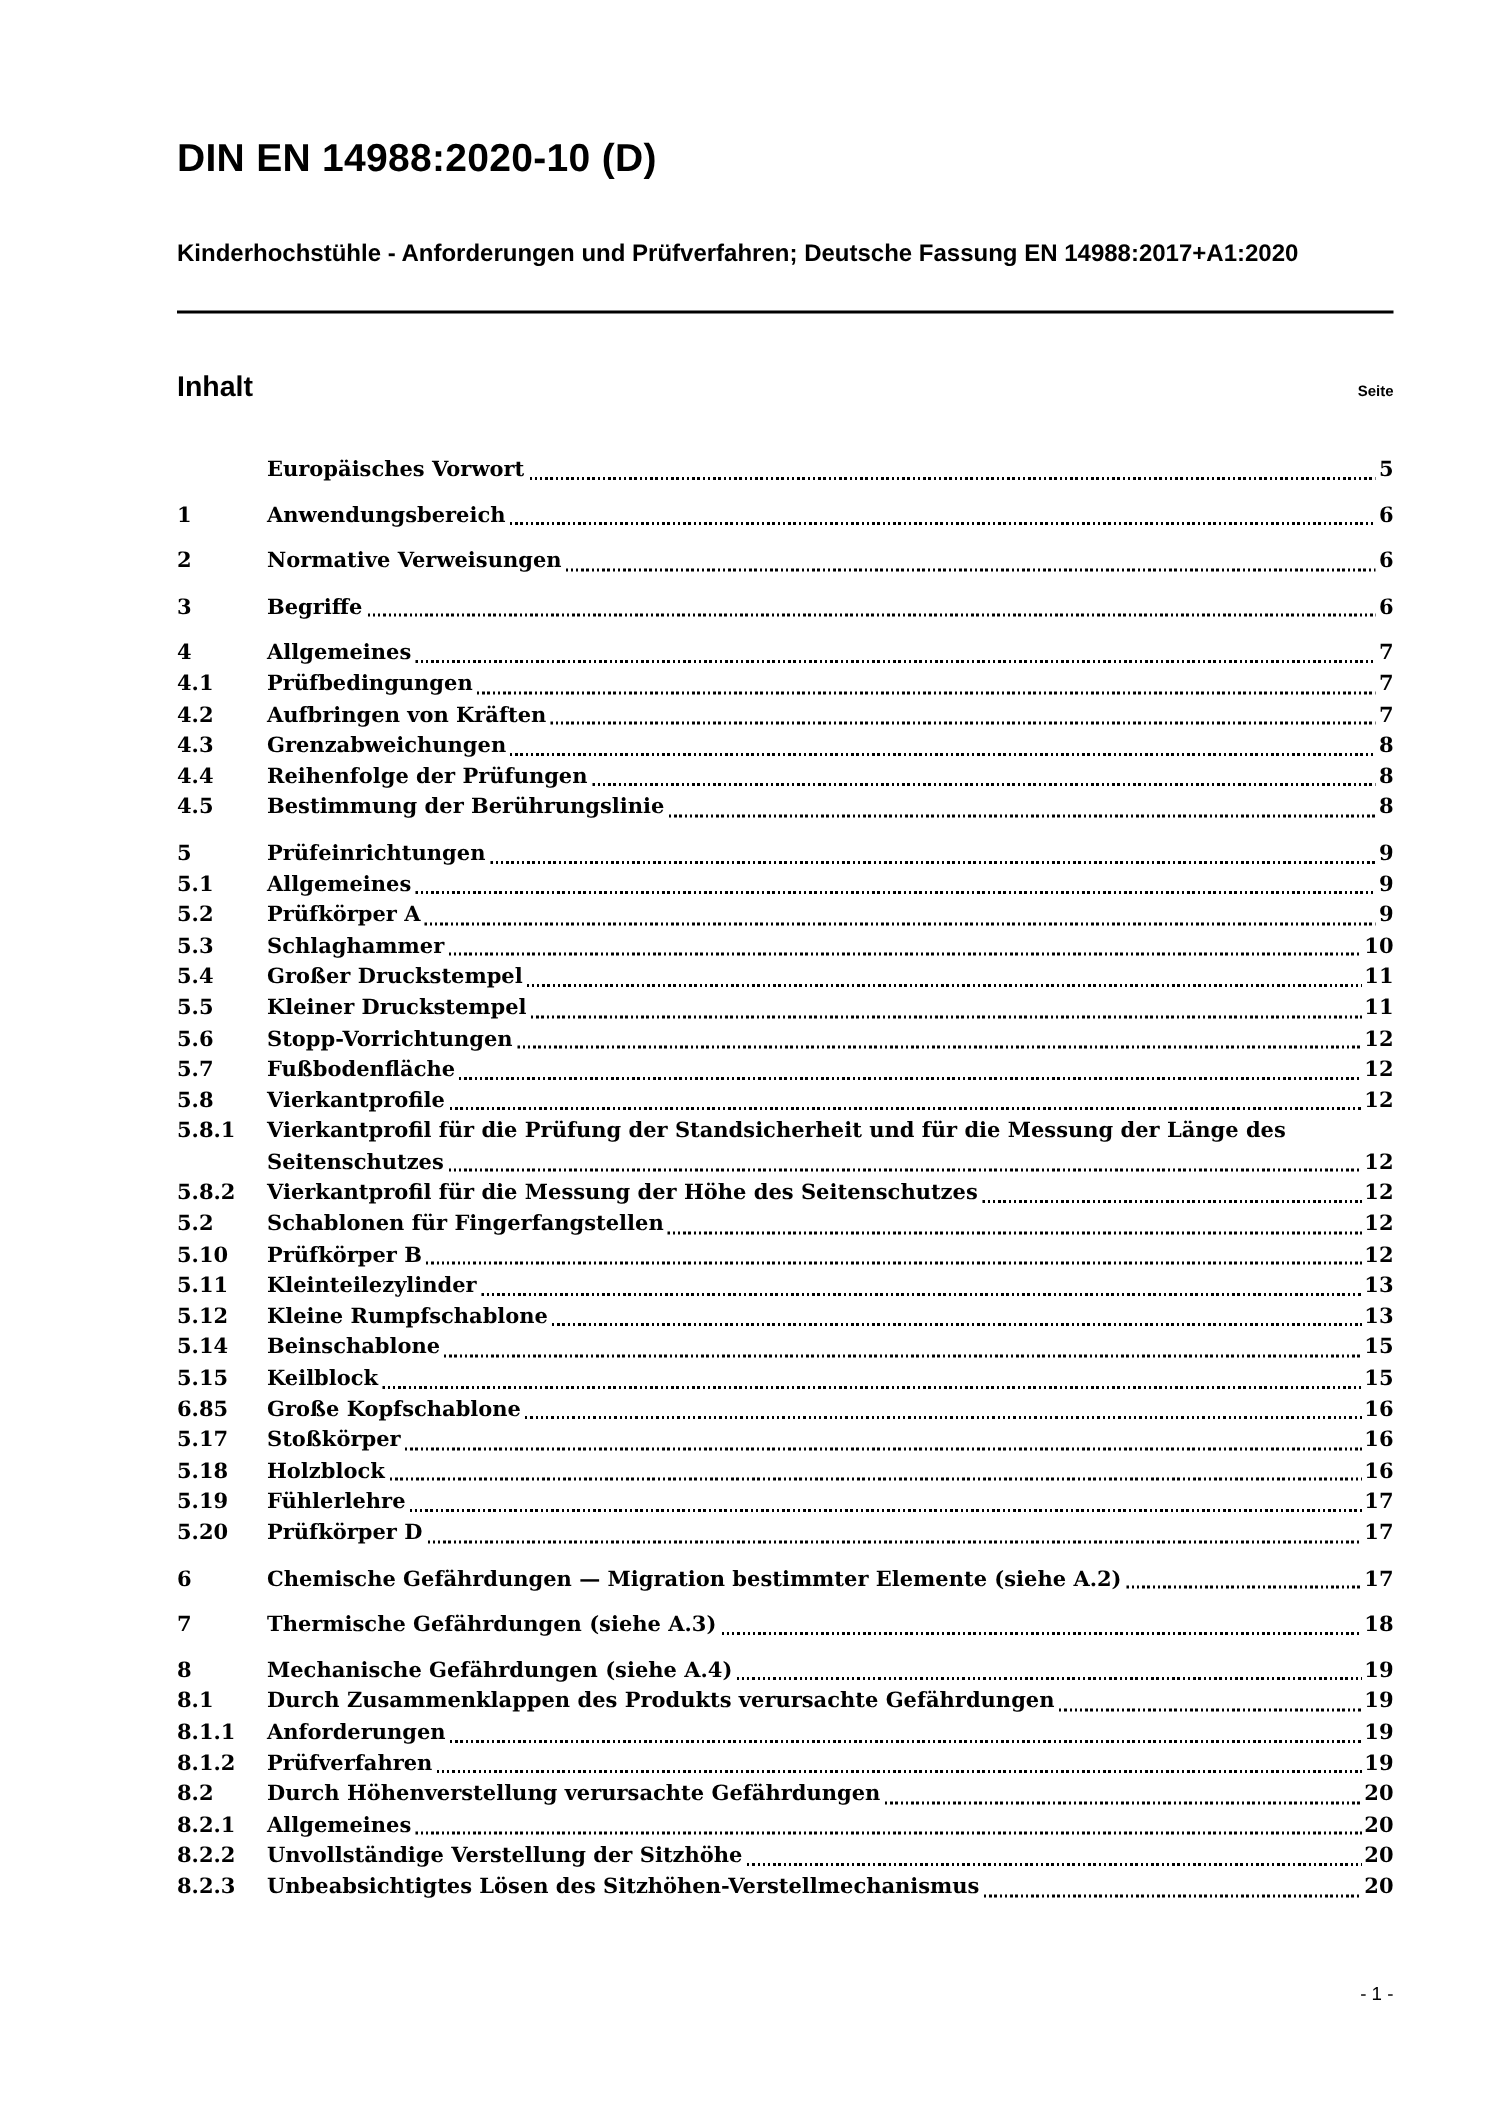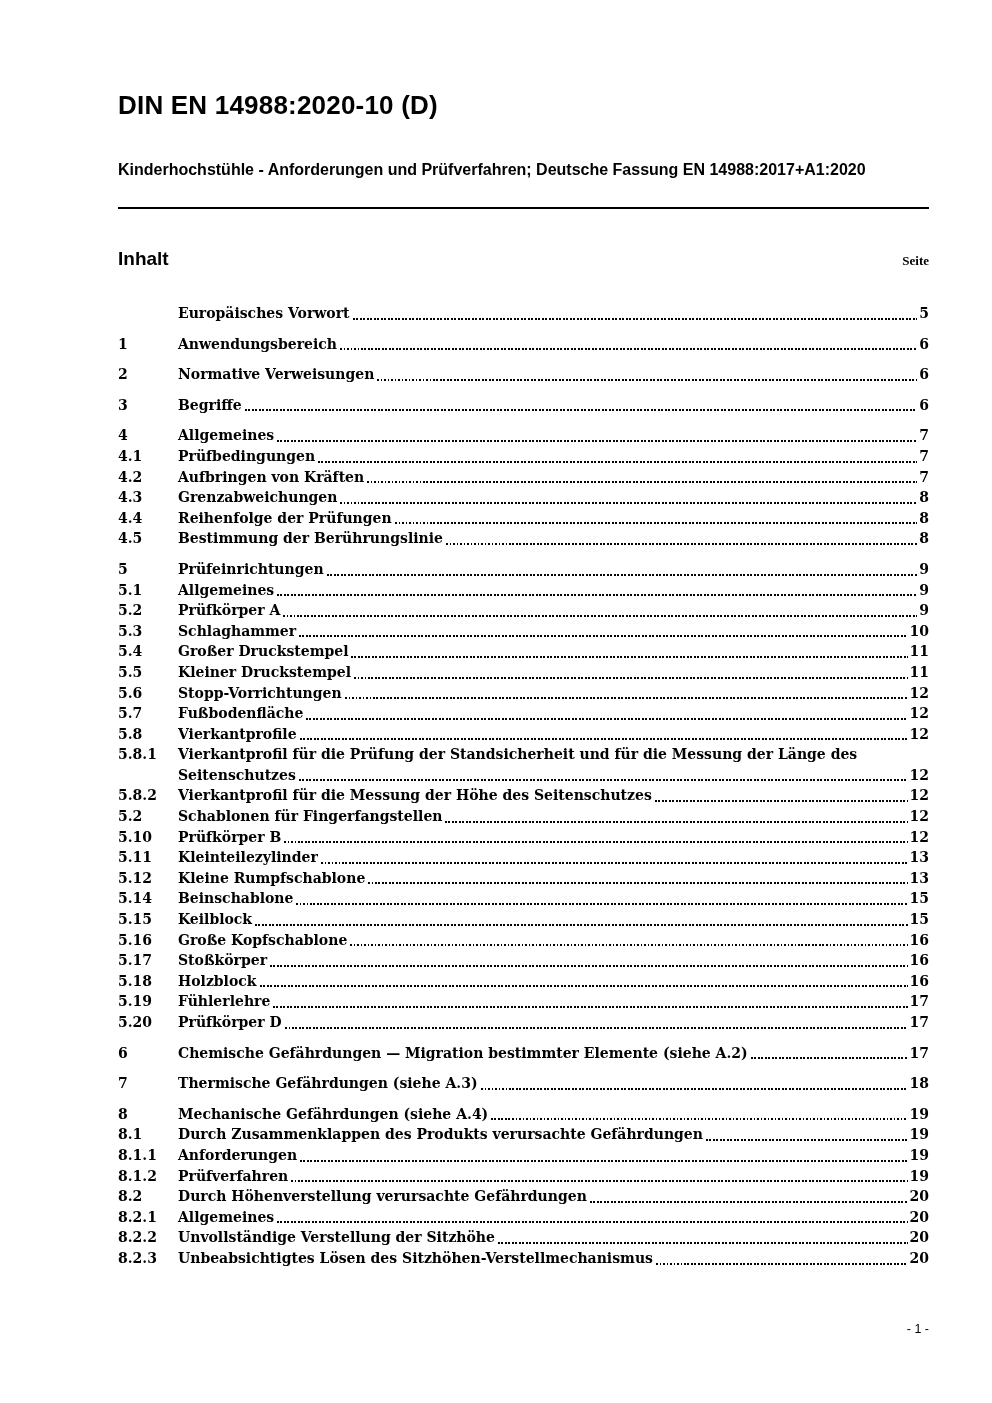--- a/index.html
+++ b/index.html
@@ -32,22 +32,22 @@
   }
   .toc-head {
     position: absolute; left: 118px; top: 248px; width: 811px;
     display: flex; justify-content: space-between; align-items: baseline;
   }
   .toc-heading {
     font-family: "Liberation Sans", sans-serif;
     font-size: 19px; font-weight: bold;
   }
   .toc-page-col {
-    font-family: Liberation Serif, serif;
-    font-size: 13px; font-weight: bold;
+    font-family: Liberation Sans, sans-serif;
+    font-size: 10px; font-weight: bold;
   }
   .toc {
     position: absolute; left: 118px; top: 302px; width: 811px;
     font-family: "DejaVu Serif", serif;
     font-size: 14px; font-weight: bold;
   }
   .toc-row {
     display: flex; align-items: flex-end;
     line-height: 20.6px;
     white-space: nowrap;
@@ -246,21 +246,21 @@
         <span class="toc-dots"></span>
         <span class="toc-page">15</span>
       </div>
       <div class="toc-row">
         <span class="toc-num">5.15</span>
         <span class="toc-label">Keilblock</span>
         <span class="toc-dots"></span>
         <span class="toc-page">15</span>
       </div>
       <div class="toc-row">
-        <span class="toc-num">5.16</span>
+        <span class="toc-num">6.85</span>
         <span class="toc-label">Große Kopfschablone</span>
         <span class="toc-dots"></span>
         <span class="toc-page">16</span>
       </div>
       <div class="toc-row">
         <span class="toc-num">5.17</span>
         <span class="toc-label">Stoßkörper</span>
         <span class="toc-dots"></span>
         <span class="toc-page">16</span>
       </div>

